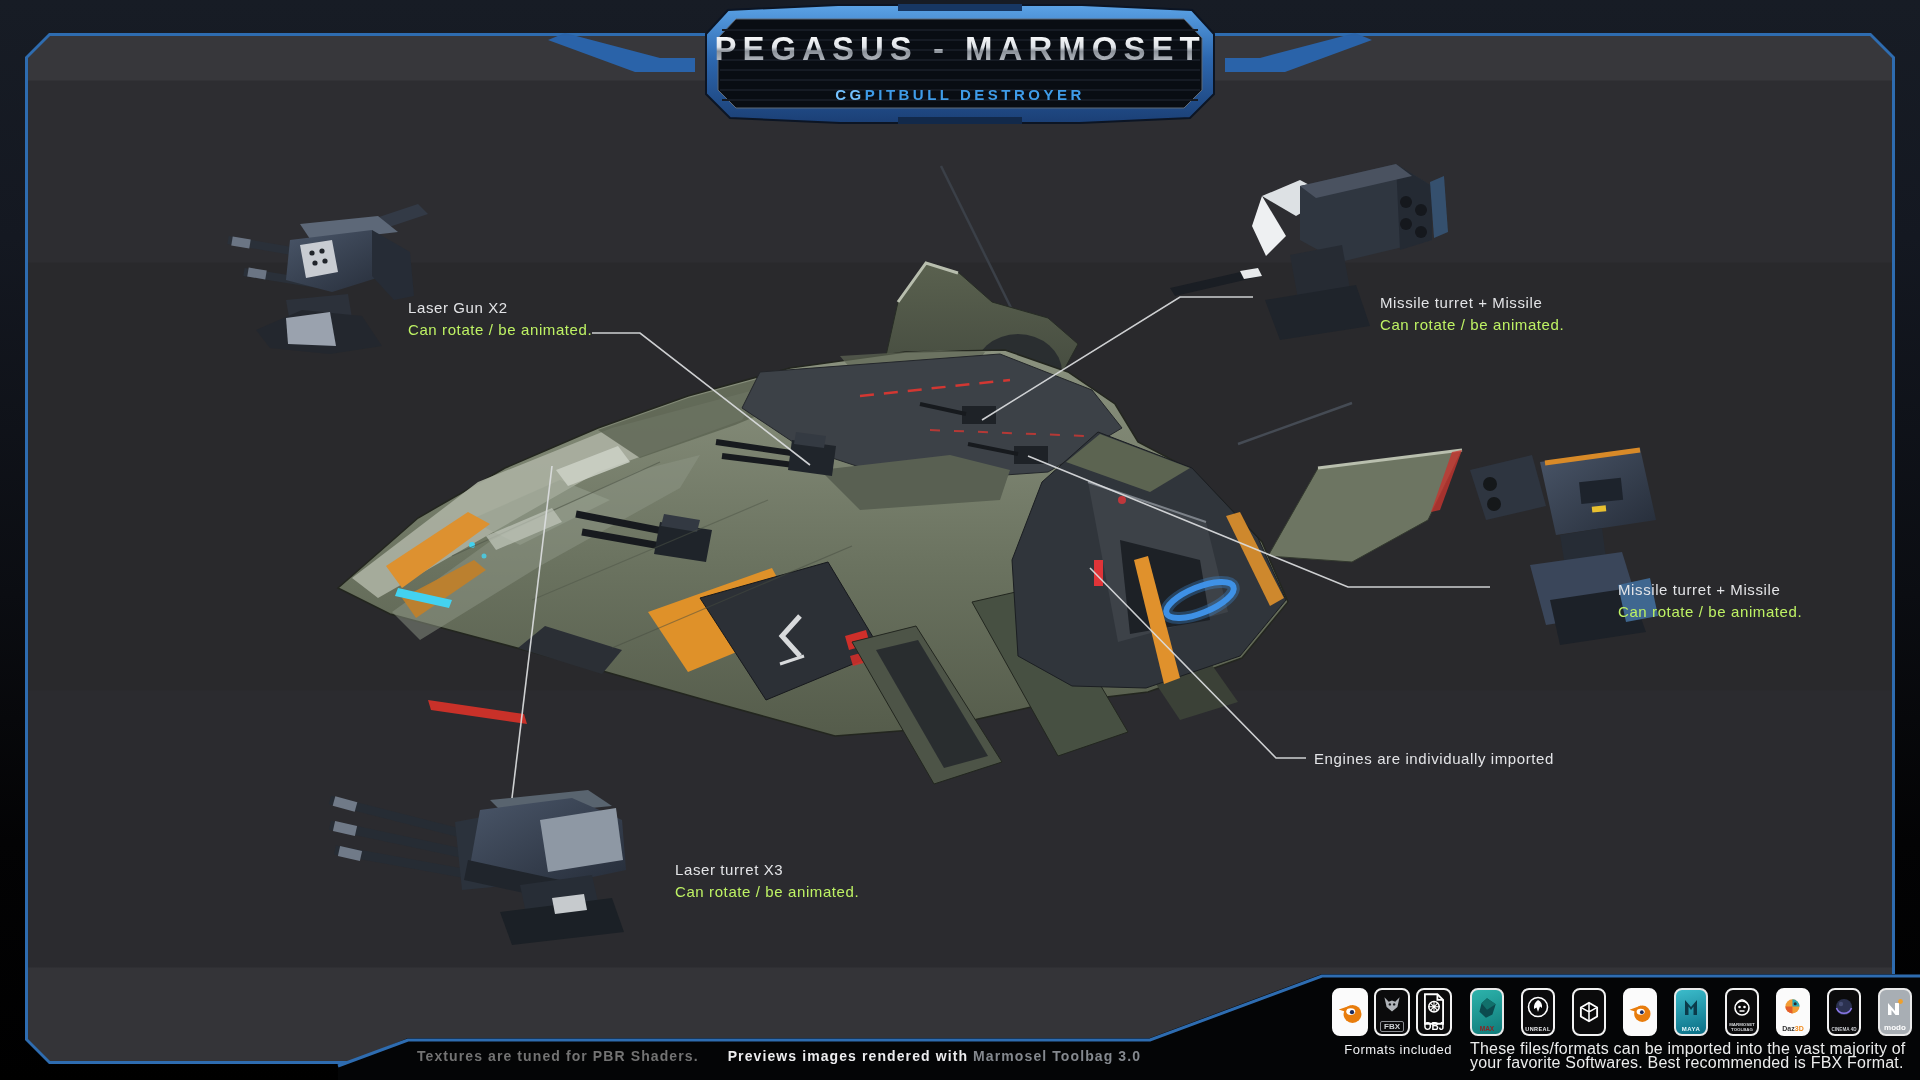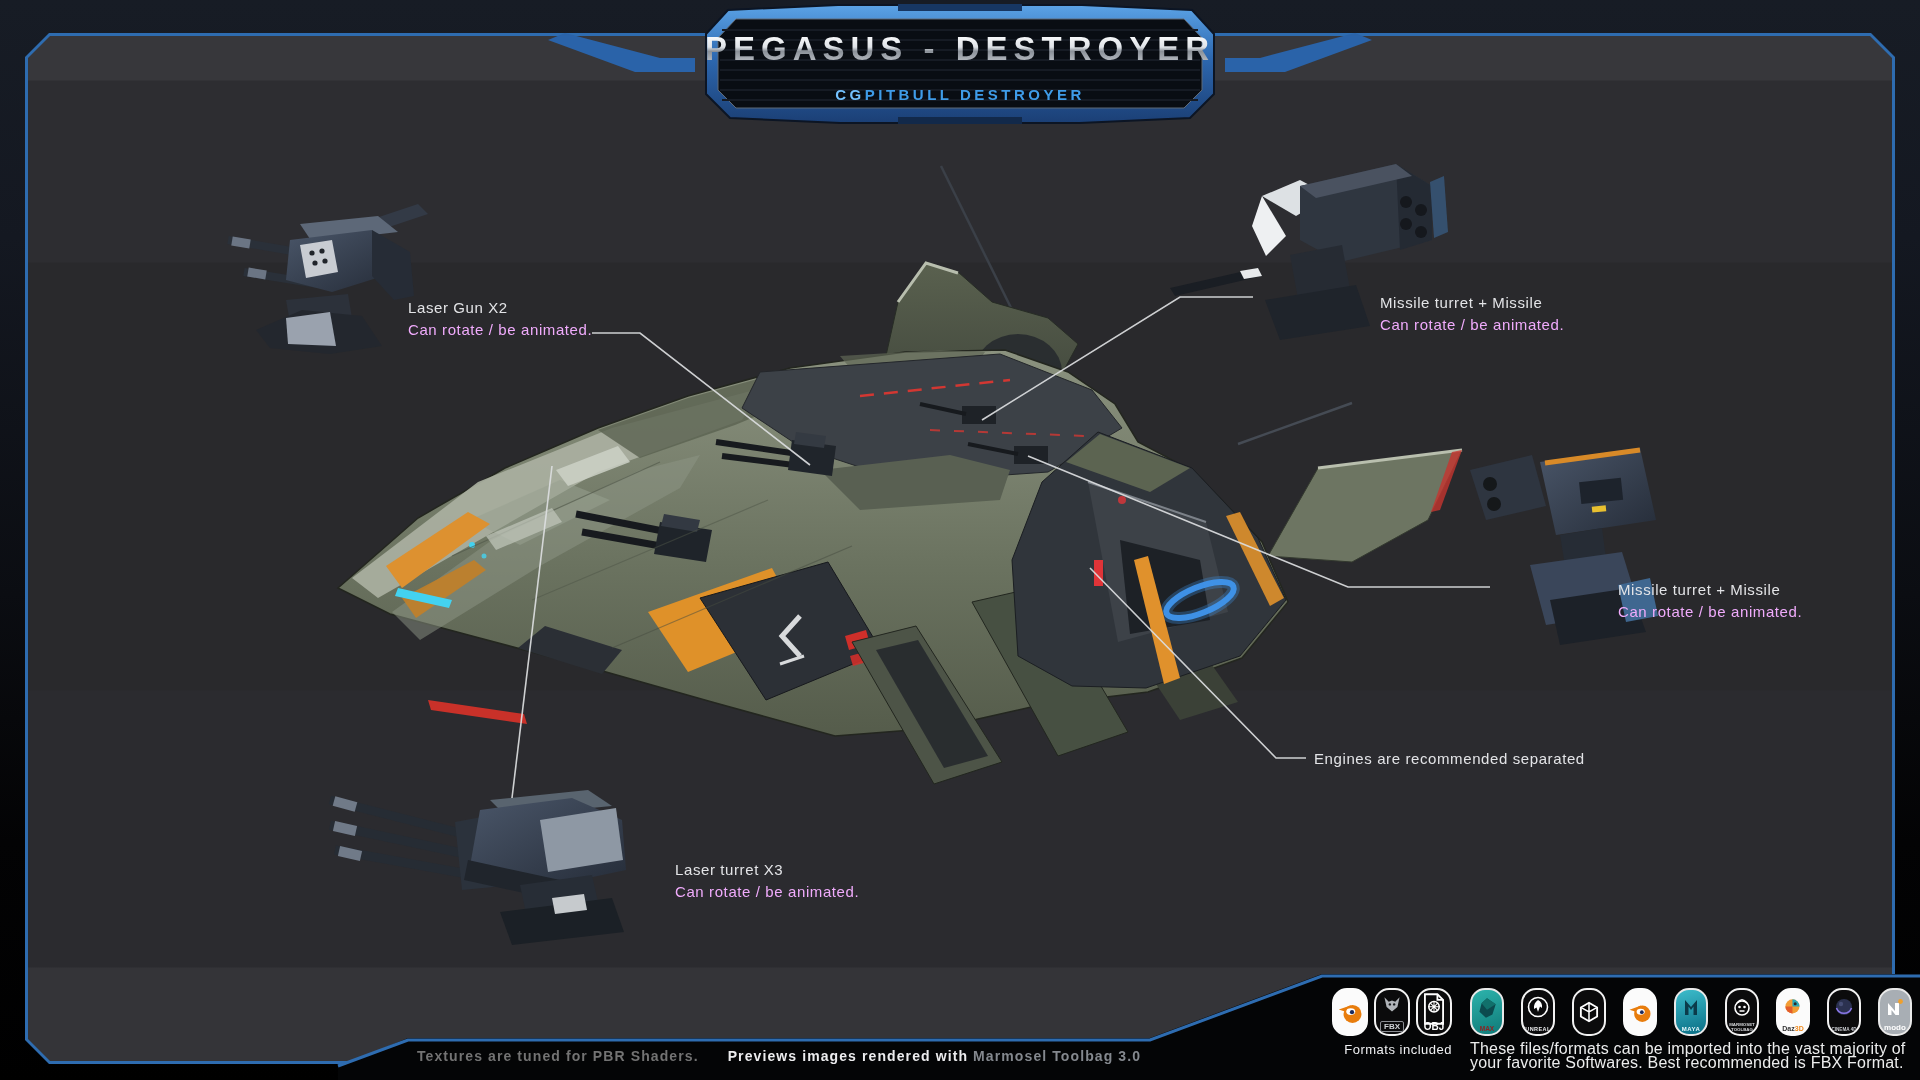--- a/index.html
+++ b/index.html
@@ -23,34 +23,34 @@
       #37373b 0px,#37373b 44px,
       #2d2d31 45px,#2d2d31 226px,
       #29292c 227px,#29292c 654px,
       #2b2b2f 655px,#2b2b2f 931px,
       #343438 932px,#343438 100%);
   }
   
   #scene{left:0;top:0;z-index:2;pointer-events:none;}
   
   .callout{z-index:3;color:#e3e4e7;font-size:15px;letter-spacing:.6px;line-height:22px;white-space:nowrap;}
-  .callout .c2{color:#f0abfc;}
+  .callout .c2{color:#bef264;}
   
   #bottom-wedge{left:0;top:0;z-index:4;pointer-events:none;}
   #footer-text{
     left:408px;top:1048px;width:742px;text-align:center;z-index:5;
     font-size:14px;letter-spacing:1.1px;white-space:nowrap;
   }
   #footer-text .hl{color:#737373;font-weight:700;}
   #footer-text .nm{color:#ececee;font-weight:600;padding-left:24px;}
   #footer-text .mt{color:#84888e;font-weight:700;}
   
   .icon-group{z-index:5;display:flex;gap:6px;}
   .tile{
-    width:36px;height:48px;border-radius:15px;box-sizing:border-box;
+    width:36px;height:48px;border-radius:8px;box-sizing:border-box;
     border:2px solid #f2f2f2;background:#0b0b0c;position:relative;overflow:hidden;
     display:flex;align-items:center;justify-content:center;
   }
   .tile svg{display:block;}
   .tile .cap{position:absolute;left:0;right:0;bottom:2px;text-align:center;font-weight:700;}
   .tile.white{background:#fbfbfb;border-color:#fbfbfb;}
   .tile.teal{background:linear-gradient(160deg,#2db3ac,#0f7a78);border-color:#e9e9e9;}
   .tile.maya{background:linear-gradient(165deg,#3cbccb,#0a6e85);border-color:#e9e9e9;}
   .tile.gray{background:#a8aeb4;border-color:#e9e9e9;}
   .grp-label{color:#f0f1f3;font-size:13px;letter-spacing:.5px;margin-top:6px;text-align:right;white-space:nowrap;}
@@ -259,21 +259,21 @@
 </div>
 <div class="abs callout" style="left:1380px;top:292px">
   <div class="c1">Missile turret + Missile</div>
   <div class="c2">Can rotate / be animated.</div>
 </div>
 <div class="abs callout" style="left:1618px;top:579px">
   <div class="c1">Missile turret + Missile</div>
   <div class="c2">Can rotate / be animated.</div>
 </div>
 <div class="abs callout" style="left:1314px;top:748px">
-  <div class="c1">Engines are recommended separated</div>
+  <div class="c1">Engines are individually imported</div>
 </div>
 <div class="abs callout" style="left:675px;top:859px">
   <div class="c1">Laser turret X3</div>
   <div class="c2">Can rotate / be animated.</div>
 </div>
 
 <svg class="abs" id="bottom-wedge" width="1920" height="1080" viewBox="0 0 1920 1080">
   <path d="M338,1067 L408,1038 L1150,1038 L1322,974 L1920,974 L1920,1080 L338,1080 Z" fill="#040506"></path>
   <path d="M338,1066 L408,1040 L1150,1040 L1322,976 L1920,976" stroke="#2e6cb0" stroke-width="3" fill="none"></path>
 </svg>
@@ -412,15 +412,15 @@
       </linearGradient>
     </defs>
     <path d="M40,6 L150,1 L394,1 L504,6 L526,30 L526,90 L502,114 L392,119 L152,119 L42,114 L18,90 L18,30 Z" fill="url(#bnr)" stroke="#0c1524" stroke-width="2"></path>
     <rect x="210" y="0" width="124" height="7" fill="#173763"></rect>
     <rect x="210" y="113" width="124" height="7" fill="#12294a"></rect>
     <path d="M30,34 L48,15 L496,15 L514,34 L514,86 L496,104 L48,104 L30,86 Z" fill="#090d13" stroke="#5f6a78" stroke-width="1"></path>
     <g stroke="#161b24" stroke-width="2">
       <path d="M34,26 H510 M32,36 H512 M32,46 H512 M32,56 H512 M32,66 H512 M32,76 H512 M32,86 H512 M34,96 H510"></path>
     </g>
   </svg>
-  <div id="banner-title">PEGASUS - DESTROYER</div>
+  <div id="banner-title">PEGASUS - MARMOSET</div>
   <div id="banner-sub"><span class="cg">CG</span><span>PITBULL DESTROYER</span></div>
 </div>
 
 </body></html>

